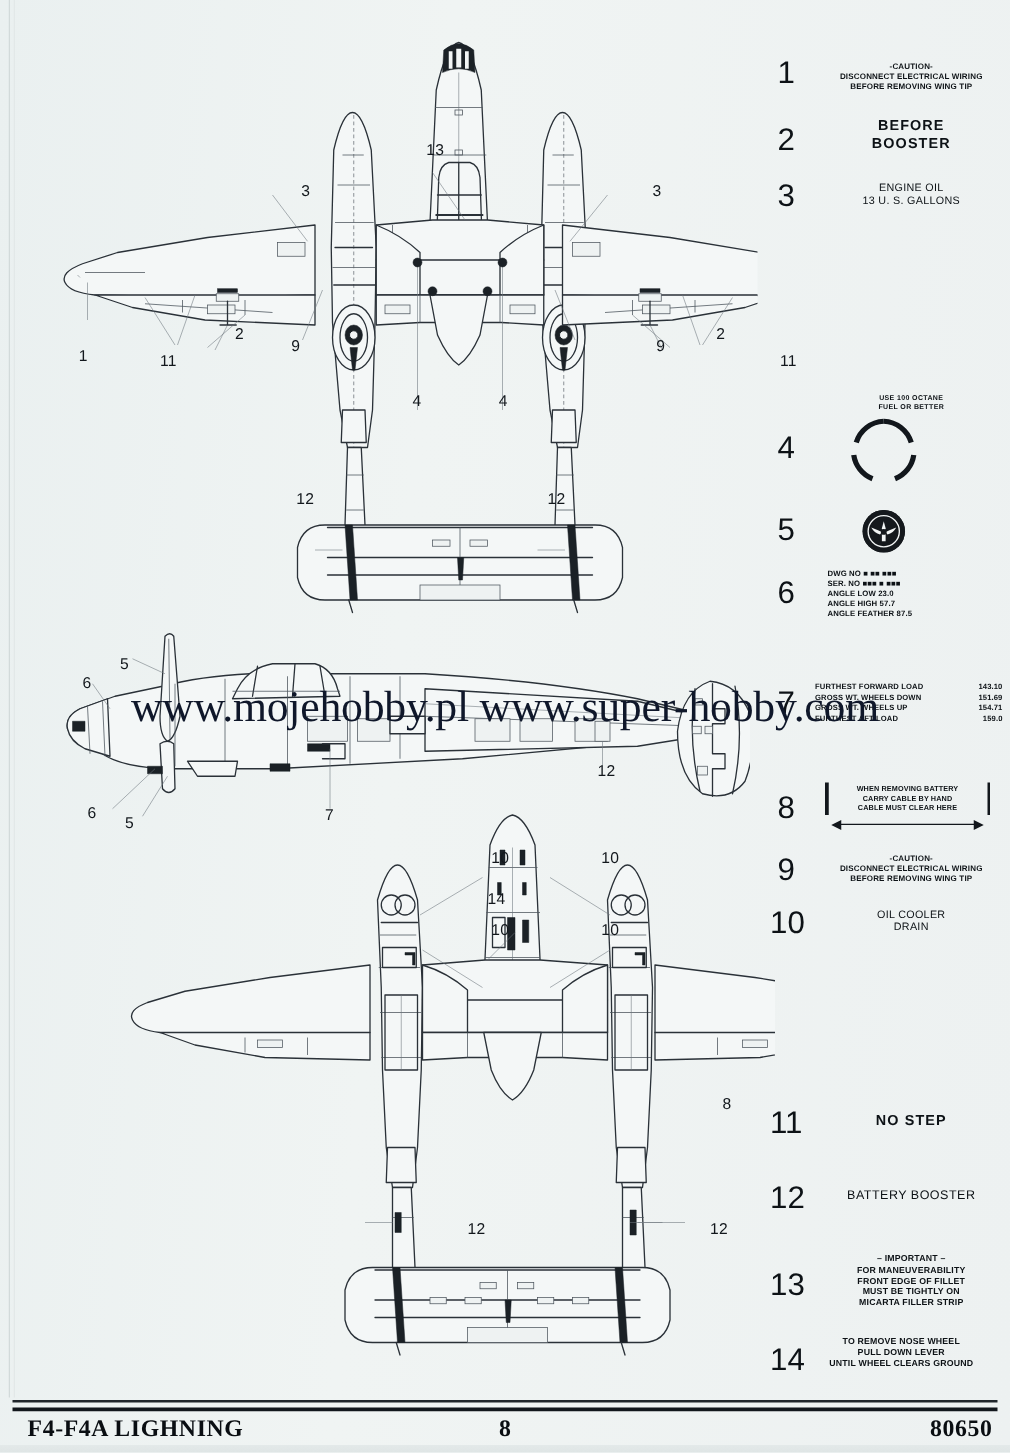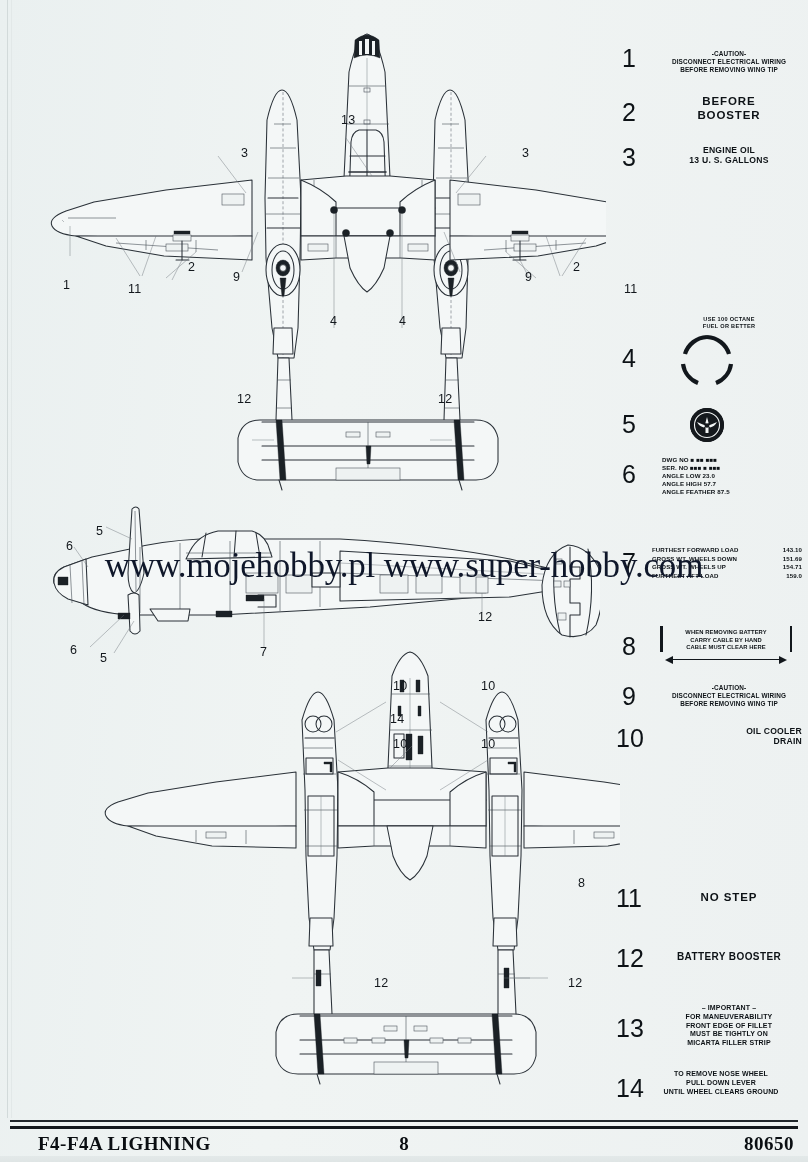--- a/index.html
+++ b/index.html
@@ -26,21 +26,21 @@
 
   
   .co{position:absolute;font-family:"Liberation Sans",sans-serif;font-size:12.5px;color:#12171c;font-weight:400;letter-spacing:.2px;}
 
   
   .legend{position:absolute;left:612px;top:28px;width:190px;height:1075px;}
   .lrow{position:absolute;left:0;width:190px;}
   .lnum{position:absolute;left:10px;font-size:25px;line-height:1;color:#0d1216;font-family:"Liberation Sans",sans-serif;font-weight:400;}
   .ltxt{position:absolute;left:44px;width:146px;text-align:center;color:#0d1216;}
   .t-big{font-size:11.5px;font-weight:bold;line-height:14px;letter-spacing:.9px;}
-  .t-mid{font-size:8.6px;font-weight:bold;line-height:10.4px;letter-spacing:.25px;}
+  .t-mid{font-size:8.6px;font-weight:normal;line-height:10.4px;letter-spacing:.25px;}
   .t-sm{font-size:6.4px;font-weight:bold;line-height:8px;letter-spacing:.15px;}
   .t-mono{font-size:6.2px;font-weight:bold;line-height:8.1px;letter-spacing:.1px;text-align:left;}
 
   
   .fuelmark{position:absolute;left:66px;width:58px;height:58px;}
   .fuelcap{position:absolute;left:44px;width:146px;text-align:center;font-size:5.6px;font-weight:bold;line-height:7px;letter-spacing:.3px;color:#0d1216;}
   
   .proplogo{position:absolute;left:78px;width:34px;height:34px;border-radius:50%;background:#15191d;}
 
   
@@ -55,21 +55,21 @@
 
   
   .wm{position:absolute;left:0;top:546px;width:808px;text-align:center;
       font-family:"Liberation Serif",serif;font-size:35px;color:#0f172a;
       letter-spacing:-.2px;white-space:nowrap;pointer-events:none;}
 
   
   .footrule1{position:absolute;left:10px;top:1120px;width:788px;height:1.5px;background:#20262b;}
   .footrule2{position:absolute;left:10px;top:1126px;width:788px;height:3px;background:#12171c;}
   .footer{position:absolute;left:0;top:1133px;width:808px;height:28px;}
-  .f-left{position:absolute;left:38px;top:0;font-family:"Liberation Serif",serif;font-weight:bold;font-size:19px;color:#0a0e12;letter-spacing:.5px;}
+  .f-left{position:absolute;left:22px;top:0;font-family:"Liberation Serif",serif;font-weight:bold;font-size:19px;color:#0a0e12;letter-spacing:.5px;}
   .f-mid{position:absolute;left:0;top:0;width:808px;text-align:center;font-family:"Liberation Serif",serif;font-weight:bold;font-size:19px;color:#0a0e12;}
   .f-right{position:absolute;right:14px;top:0;font-family:"Liberation Serif",serif;font-weight:bold;font-size:19px;color:#0a0e12;letter-spacing:.5px;}
   .footshade{position:absolute;left:0;top:1156px;width:808px;height:6px;background:linear-gradient(#e3e9e9,#dfe5e5);}
 </style>
 </head>
 <body>
 
 <div class="page"></div>
 <div class="edge-line"></div>
 <div class="edge-line2"></div>
@@ -493,21 +493,21 @@
     <div class="lnum" style="top:4px;">9</div>
     <div class="ltxt t-sm" style="top:4px;">
       <div>-CAUTION-</div>
       <div>DISCONNECT ELECTRICAL WIRING</div>
       <div>BEFORE REMOVING WING TIP</div>
     </div>
   </div>
 
   <div class="lrow" style="top:698px;">
     <div class="lnum" style="left:4px;">10</div>
-    <div class="ltxt t-mid" style="top:0px;text-align:right;">
+    <div class="ltxt t-mid" style="top:0px;">
       <div>OIL COOLER</div>
       <div>DRAIN</div>
     </div>
   </div>
 
   <div class="lrow" style="top:858px;">
     <div class="lnum" style="left:4px;">11</div>
     <div class="ltxt t-big" style="top:4px;">
       <div>NO STEP</div>
     </div>

